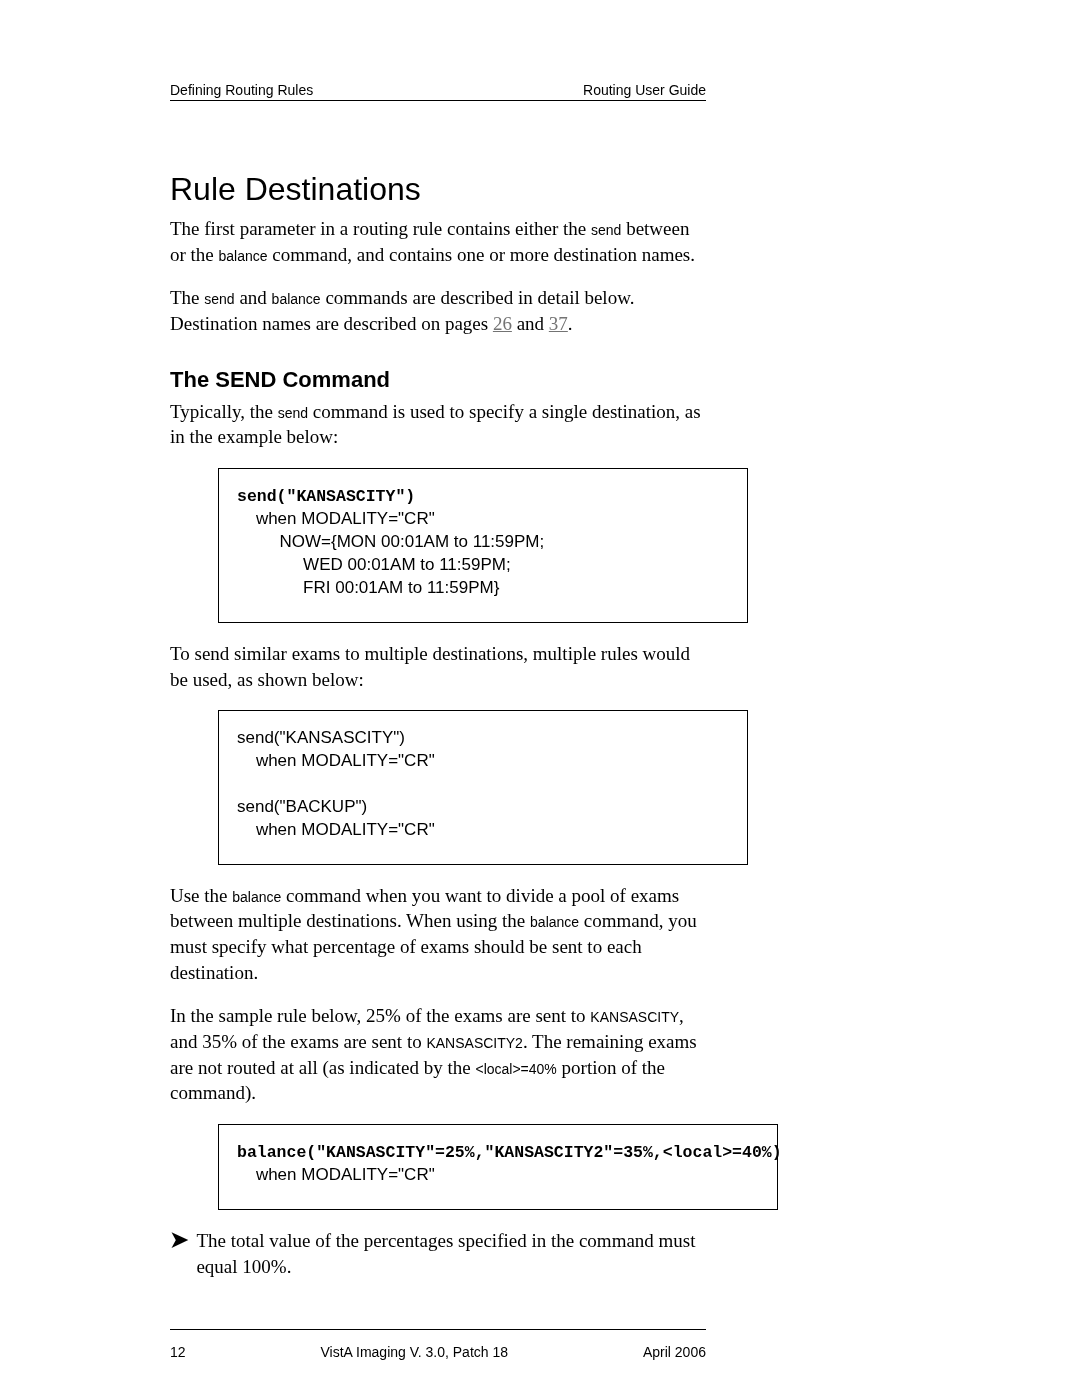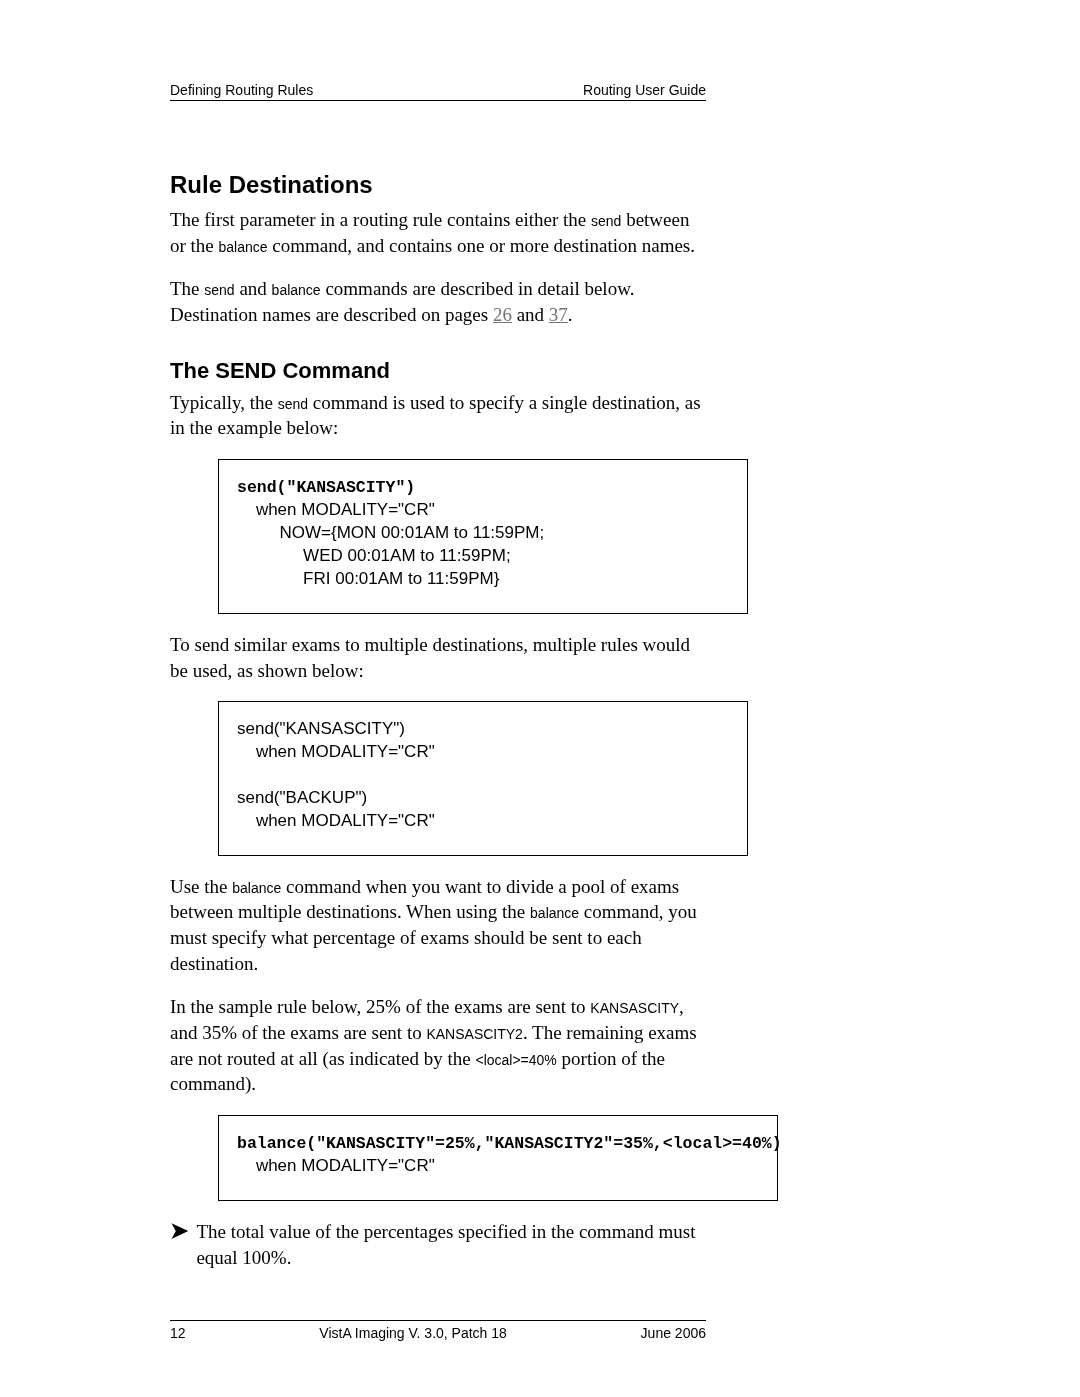--- a/index.html
+++ b/index.html
@@ -21,32 +21,32 @@
     justify-content: space-between;
     font-family: Arial, Helvetica, sans-serif;
     font-size: 14px;
     border-bottom: 1.5px solid #000;
     padding-bottom: 2px;
     margin-bottom: 70px;
   }
   .footer-rule {
     border-top: 1.5px solid #000;
     margin-top: 50px;
-    padding-top: 4px;
+    padding-top: 14px;
   }
   .footer-row {
     display: flex;
     justify-content: space-between;
     font-family: Arial, Helvetica, sans-serif;
     font-size: 14px;
   }
   h1.section {
     font-family: Arial, Helvetica, sans-serif;
-    font-weight: bold;
-    font-size: 24px;
+    font-weight: normal;
+    font-size: 32px;
     margin: 0 0 8px 0;
   }
   h2.sub {
     font-family: Arial, Helvetica, sans-serif;
     font-weight: bold;
     font-size: 22px;
     margin: 30px 0 6px 0;
   }
   p.body {
     font-size: 19px;
@@ -142,17 +142,17 @@
 
   <p class="body note-row">
     <span class="note-icon">➤</span>
     <span>The total value of the percentages specified in the command must equal 100%.</span>
   </p>
 
   <div class="footer-rule">
     <div class="footer-row">
       <span>12</span>
       <span>VistA Imaging V. 3.0, Patch 18</span>
-      <span>June 2006</span>
+      <span>April 2006</span>
     </div>
   </div>
 
 </div>
 
 </body></html>

